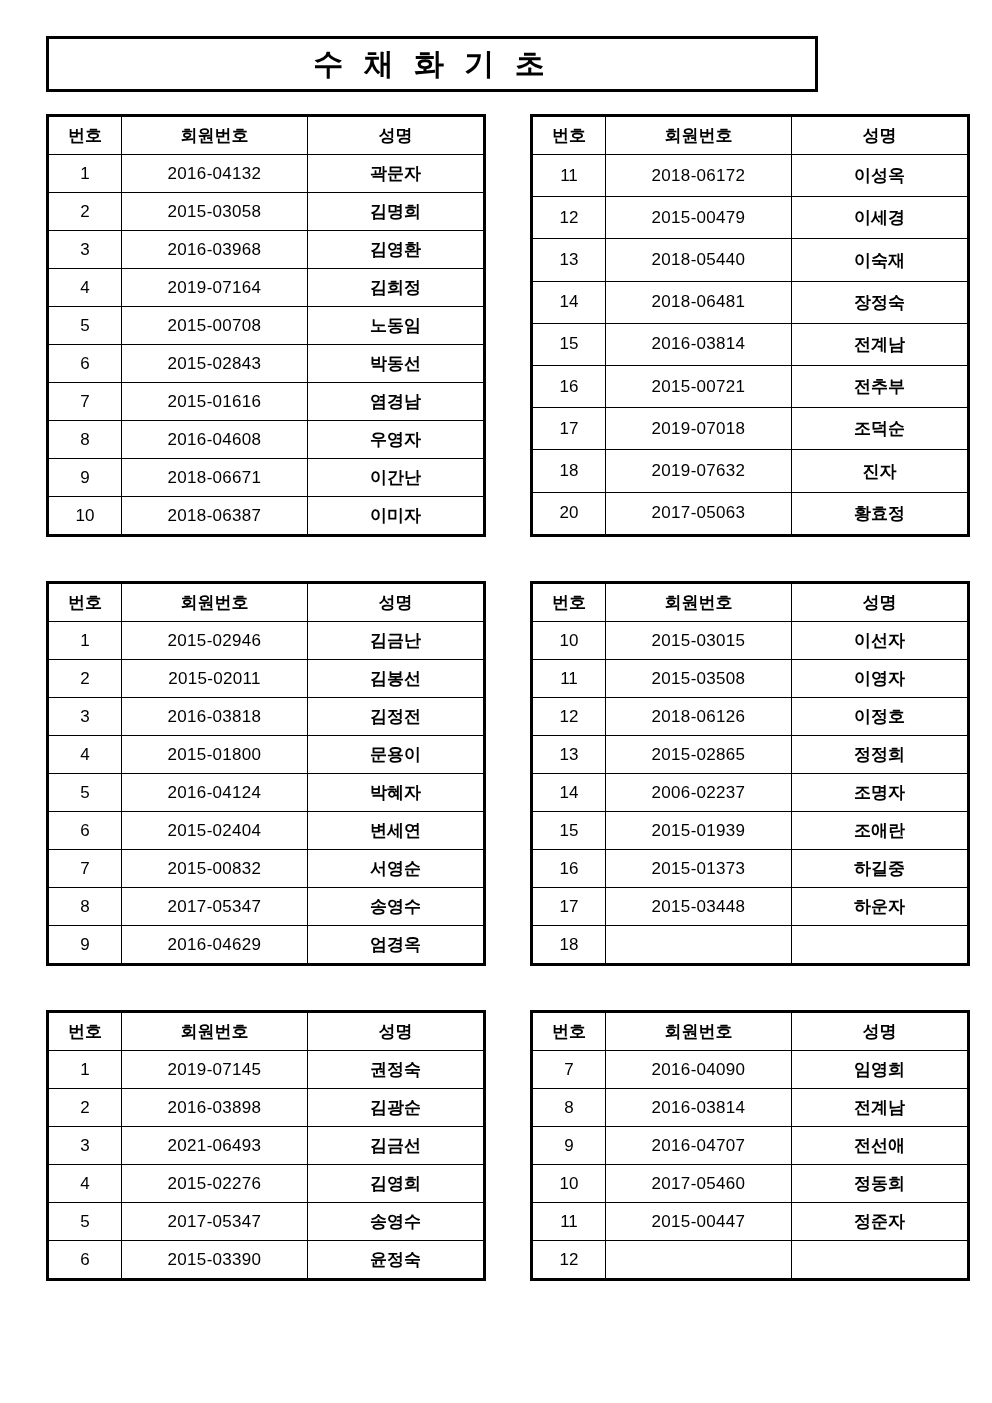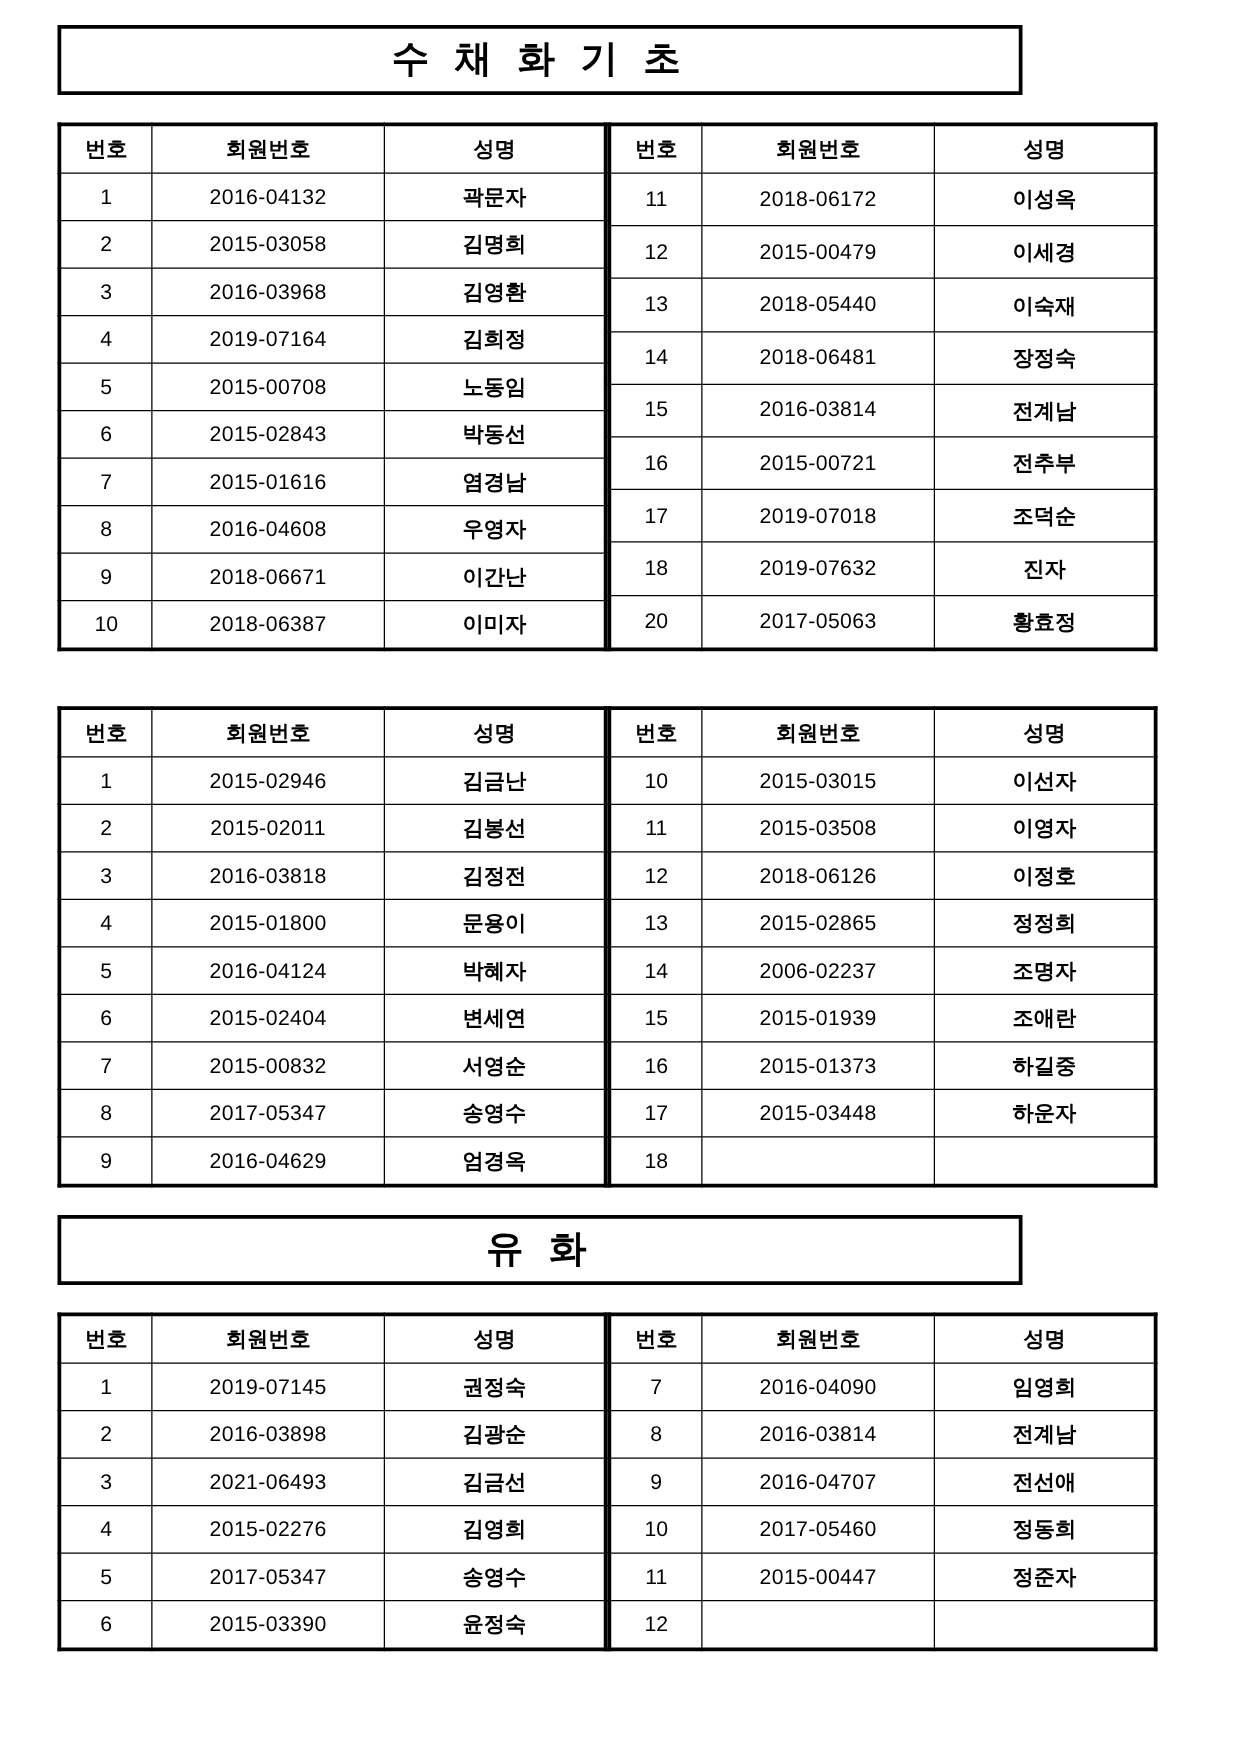--- a/index.html
+++ b/index.html
@@ -11,21 +11,21 @@
     width: 992px;
     height: 1403px;
     font-family: "Liberation Sans", sans-serif;
     color: #000000;
     position: relative;
   }
   .page {
     width: 864px;
     height: 1403px;
     box-sizing: border-box;
-    padding: 20px 46px 0 46px;
+    padding: 36px 46px 0 46px;
     position: relative;
   }
   .section {
     margin-bottom: 0px;
   }
   .section-title-box {
     border: 3px solid #000000;
     height: 56px;
     display: flex;
     align-items: center;
@@ -37,20 +37,21 @@
     font-size: 30px;
     font-weight: bold;
     letter-spacing: 6px;
     text-align: center;
     line-height: 1;
   }
   .tables-row {
     display: flex;
     justify-content: space-between;
     margin-top: 22px;
+    gap: 44px;
   }
   table.roster {
     border-collapse: collapse;
     width: 437px;
     table-layout: fixed;
     border: 3px solid #000000;
   }
   table.roster th, table.roster td {
     border: 1px solid #000000;
     height: 37px;
@@ -333,23 +334,20 @@
                 <td class="cell-no">18</td>
                 <td class="cell-id"></td>
                 <td class="cell-name"></td>
               </tr>
             </tbody>
           </table>
         </div>
         <div class="sec-spacer"></div>
       </div>
       <div class="section">
-        <div class="section-title-box">
-          <div class="section-title">유 화</div>
-        </div>
         <div class="tables-row">
           <table class="roster">
             <colgroup>
               <col class="c-no">
               <col class="c-id">
               <col class="c-name">
             </colgroup>
             <thead>
               <tr>
                 <th class="cell-head cell-no">번호</th>

